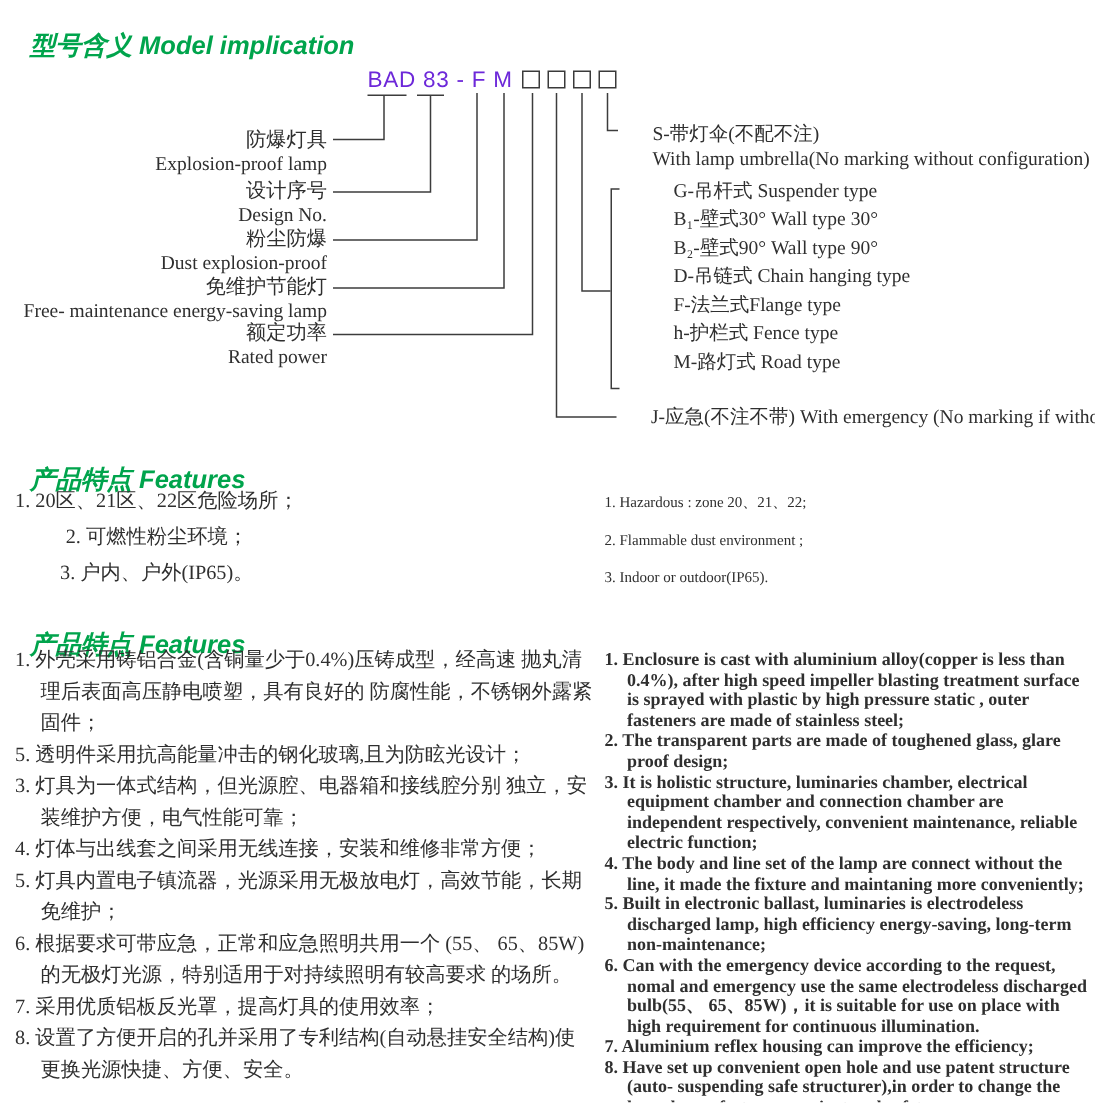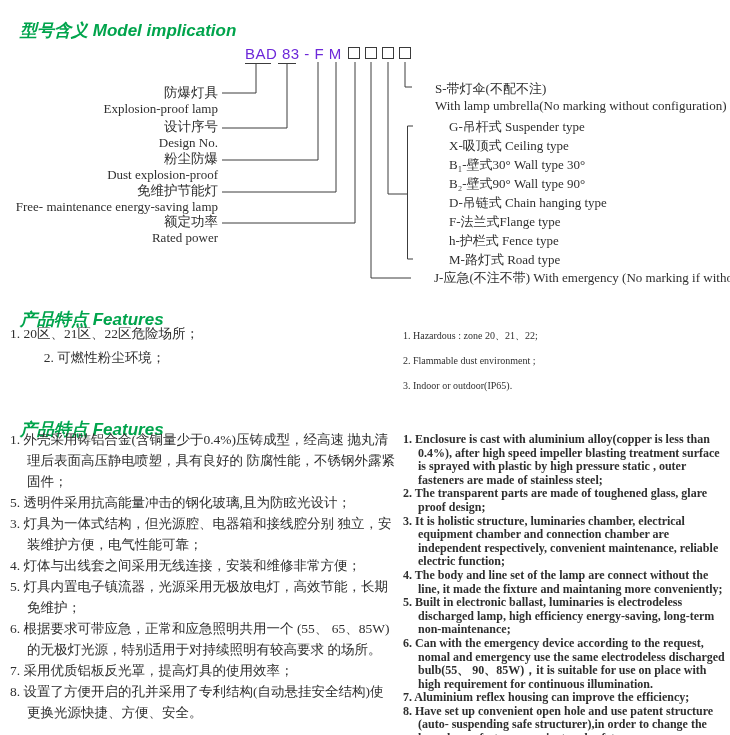--- a/index.html
+++ b/index.html
@@ -100,36 +100,36 @@
       <div class="en">Rated power</div>
     </div>
 
     <div class="rlabel s-block">
       <div>S-带灯伞(不配不注)</div>
       <div>With lamp umbrella(No marking without configuration)</div>
     </div>
 
     <div class="rlabel type-list">
       <div>G-吊杆式  Suspender type</div>
-      <div>X-吸顶式  Ceiling type</div>
       <div>B₁-壁式30°  Wall type 30°</div>
       <div>B₂-壁式90°  Wall type 90°</div>
       <div>D-吊链式  Chain hanging type</div>
       <div>F-法兰式Flange type</div>
       <div>h-护栏式 Fence type</div>
       <div>M-路灯式 Road type</div>
     </div>
 
     <div class="rlabel j-label">J-应急(不注不带) With emergency (No marking if without)</div>
   </div>
 
   <h2 class="h-green f1-head">产品特点 Features</h2>
   <div class="f1-cn">
     <div>1. 20区、21区、22区危险场所；</div>
     <div>2. 可燃性粉尘环境；</div>
+    <div>3. 户内、户外(IP65)。</div>
   </div>
   <div class="f1-en">
     <div>1. Hazardous : zone 20、21、22;</div>
     <div>2. Flammable dust environment ;</div>
     <div>3. Indoor or outdoor(IP65).</div>
   </div>
 
   <h2 class="h-green f2-head">产品特点 Features</h2>
   <div class="f2-cn">
     <div class="item">1. 外壳采用铸铝合金(含铜量少于0.4%)压铸成型，经高速 抛丸清理后表面高压静电喷塑，具有良好的 防腐性能，不锈钢外露紧固件；</div>
@@ -140,18 +140,18 @@
     <div class="item">6. 根据要求可带应急，正常和应急照明共用一个 (55、 65、85W)的无极灯光源，特别适用于对持续照明有较高要求 的场所。</div>
     <div class="item">7. 采用优质铝板反光罩，提高灯具的使用效率；</div>
     <div class="item">8. 设置了方便开启的孔并采用了专利结构(自动悬挂安全结构)使更换光源快捷、方便、安全。</div>
   </div>
   <div class="f2-en">
     <div class="item">1. Enclosure is cast with aluminium alloy(copper is less than 0.4%), after high speed impeller blasting treatment surface is sprayed with plastic by high pressure static , outer fasteners are made of stainless steel;</div>
     <div class="item">2. The transparent parts are made of toughened glass, glare proof design;</div>
     <div class="item">3. It is holistic structure, luminaries chamber, electrical equipment chamber and connection chamber are independent respectively, convenient maintenance, reliable electric function;</div>
     <div class="item">4. The body and line set of the lamp are connect without the line, it made the fixture and maintaning more conveniently;</div>
     <div class="item">5. Built in electronic ballast, luminaries is electrodeless discharged lamp, high efficiency energy-saving, long-term non-maintenance;</div>
-    <div class="item">6. Can with the emergency device according to the request, nomal and emergency use the same electrodeless discharged bulb(55、 90、85W)，it is suitable for use on place with high requirement for continuous illumination.</div>
+    <div class="item">6. Can with the emergency device according to the request, nomal and emergency use the same electrodeless discharged bulb(55、 65、85W)，it is suitable for use on place with high requirement for continuous illumination.</div>
     <div class="item">7. Aluminium reflex housing can improve the efficiency;</div>
     <div class="item">8. Have set up convenient open hole and use patent structure (auto- suspending safe structurer),in order to change the lamp house fast、convenient and safety.</div>
   </div>
 
 </div>
 
 </body></html>

